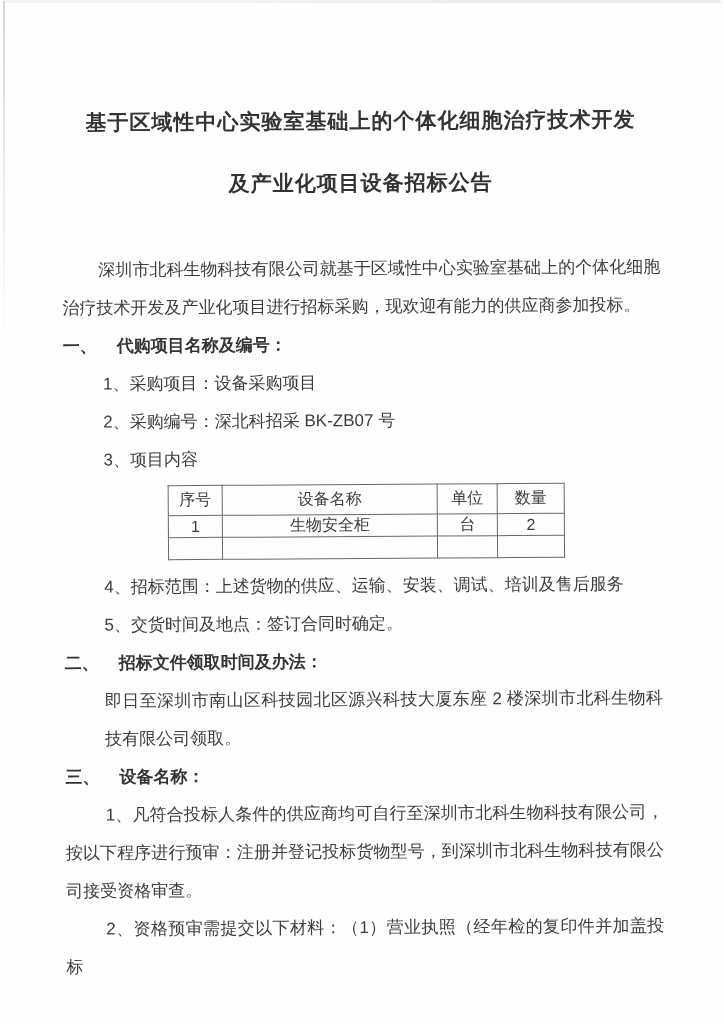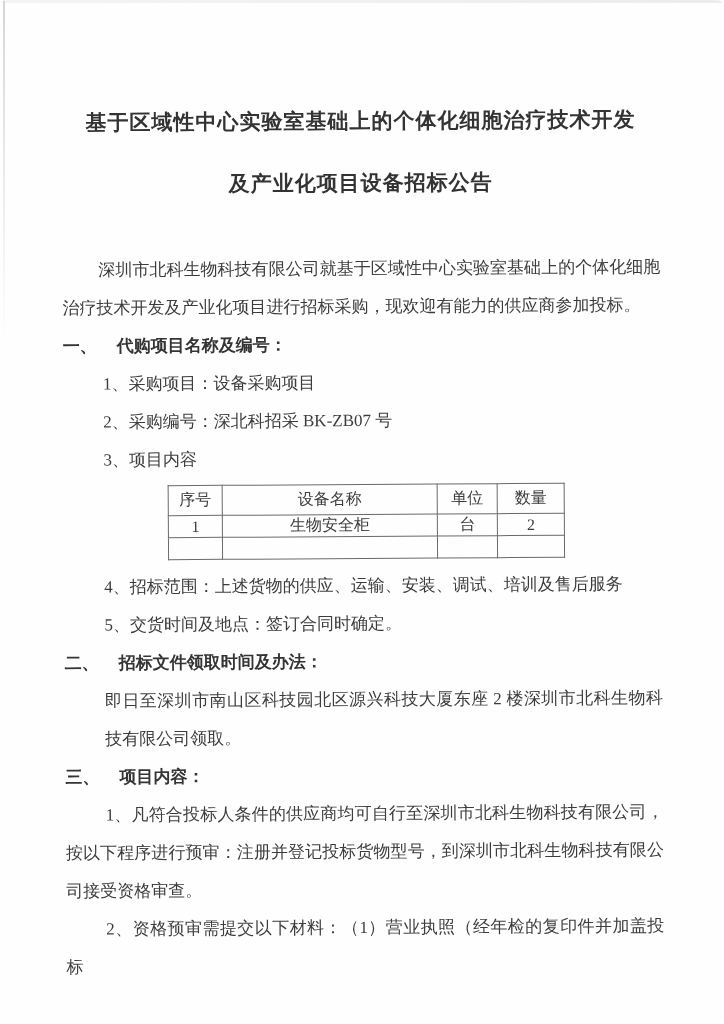--- a/index.html
+++ b/index.html
@@ -4,21 +4,21 @@
 <style>
   * { box-sizing: border-box; }
   html, body { margin: 0; padding: 0; background: #ffffff; }
 
   .page {
     position: relative;
     width: 724px;
     height: 1024px;
     background: #fefefe;
     overflow: hidden;
-    font-family: Liberation Serif, serif;
+    font-family: Liberation Sans, sans-serif;
     color: #3c3c3c;
     border-radius: 7px;
   }
 
   
   .scan-edge-left {
     position: absolute; left: 3px; top: 0;
     width: 2px; height: 340px;
     background: linear-gradient(to bottom, #d6d6d6, rgba(214,214,214,0));
   }
@@ -171,20 +171,20 @@
 
     <div class="sec-heading">
       <span class="sec-num">二、</span>
       <span>招标文件领取时间及办法：</span>
     </div>
 
     <p class="block-indent">即日至深圳市南山区科技园北区源兴科技大厦东座 2 楼深圳市北科生物科技有限公司领取。</p>
 
     <div class="sec-heading">
       <span class="sec-num">三、</span>
-      <span>项目内容：</span>
+      <span>设备名称：</span>
     </div>
 
     <p class="para-first-indent">1、凡符合投标人条件的供应商均可自行至深圳市北科生物科技有限公司，按以下程序进行预审：注册并登记投标货物型号，到深圳市北科生物科技有限公司接受资格审查。</p>
     <p class="para-first-indent">2、资格预审需提交以下材料：（1）营业执照（经年检的复印件并加盖投标</p>
 
   </div>
 </div>
 
 </body></html>

